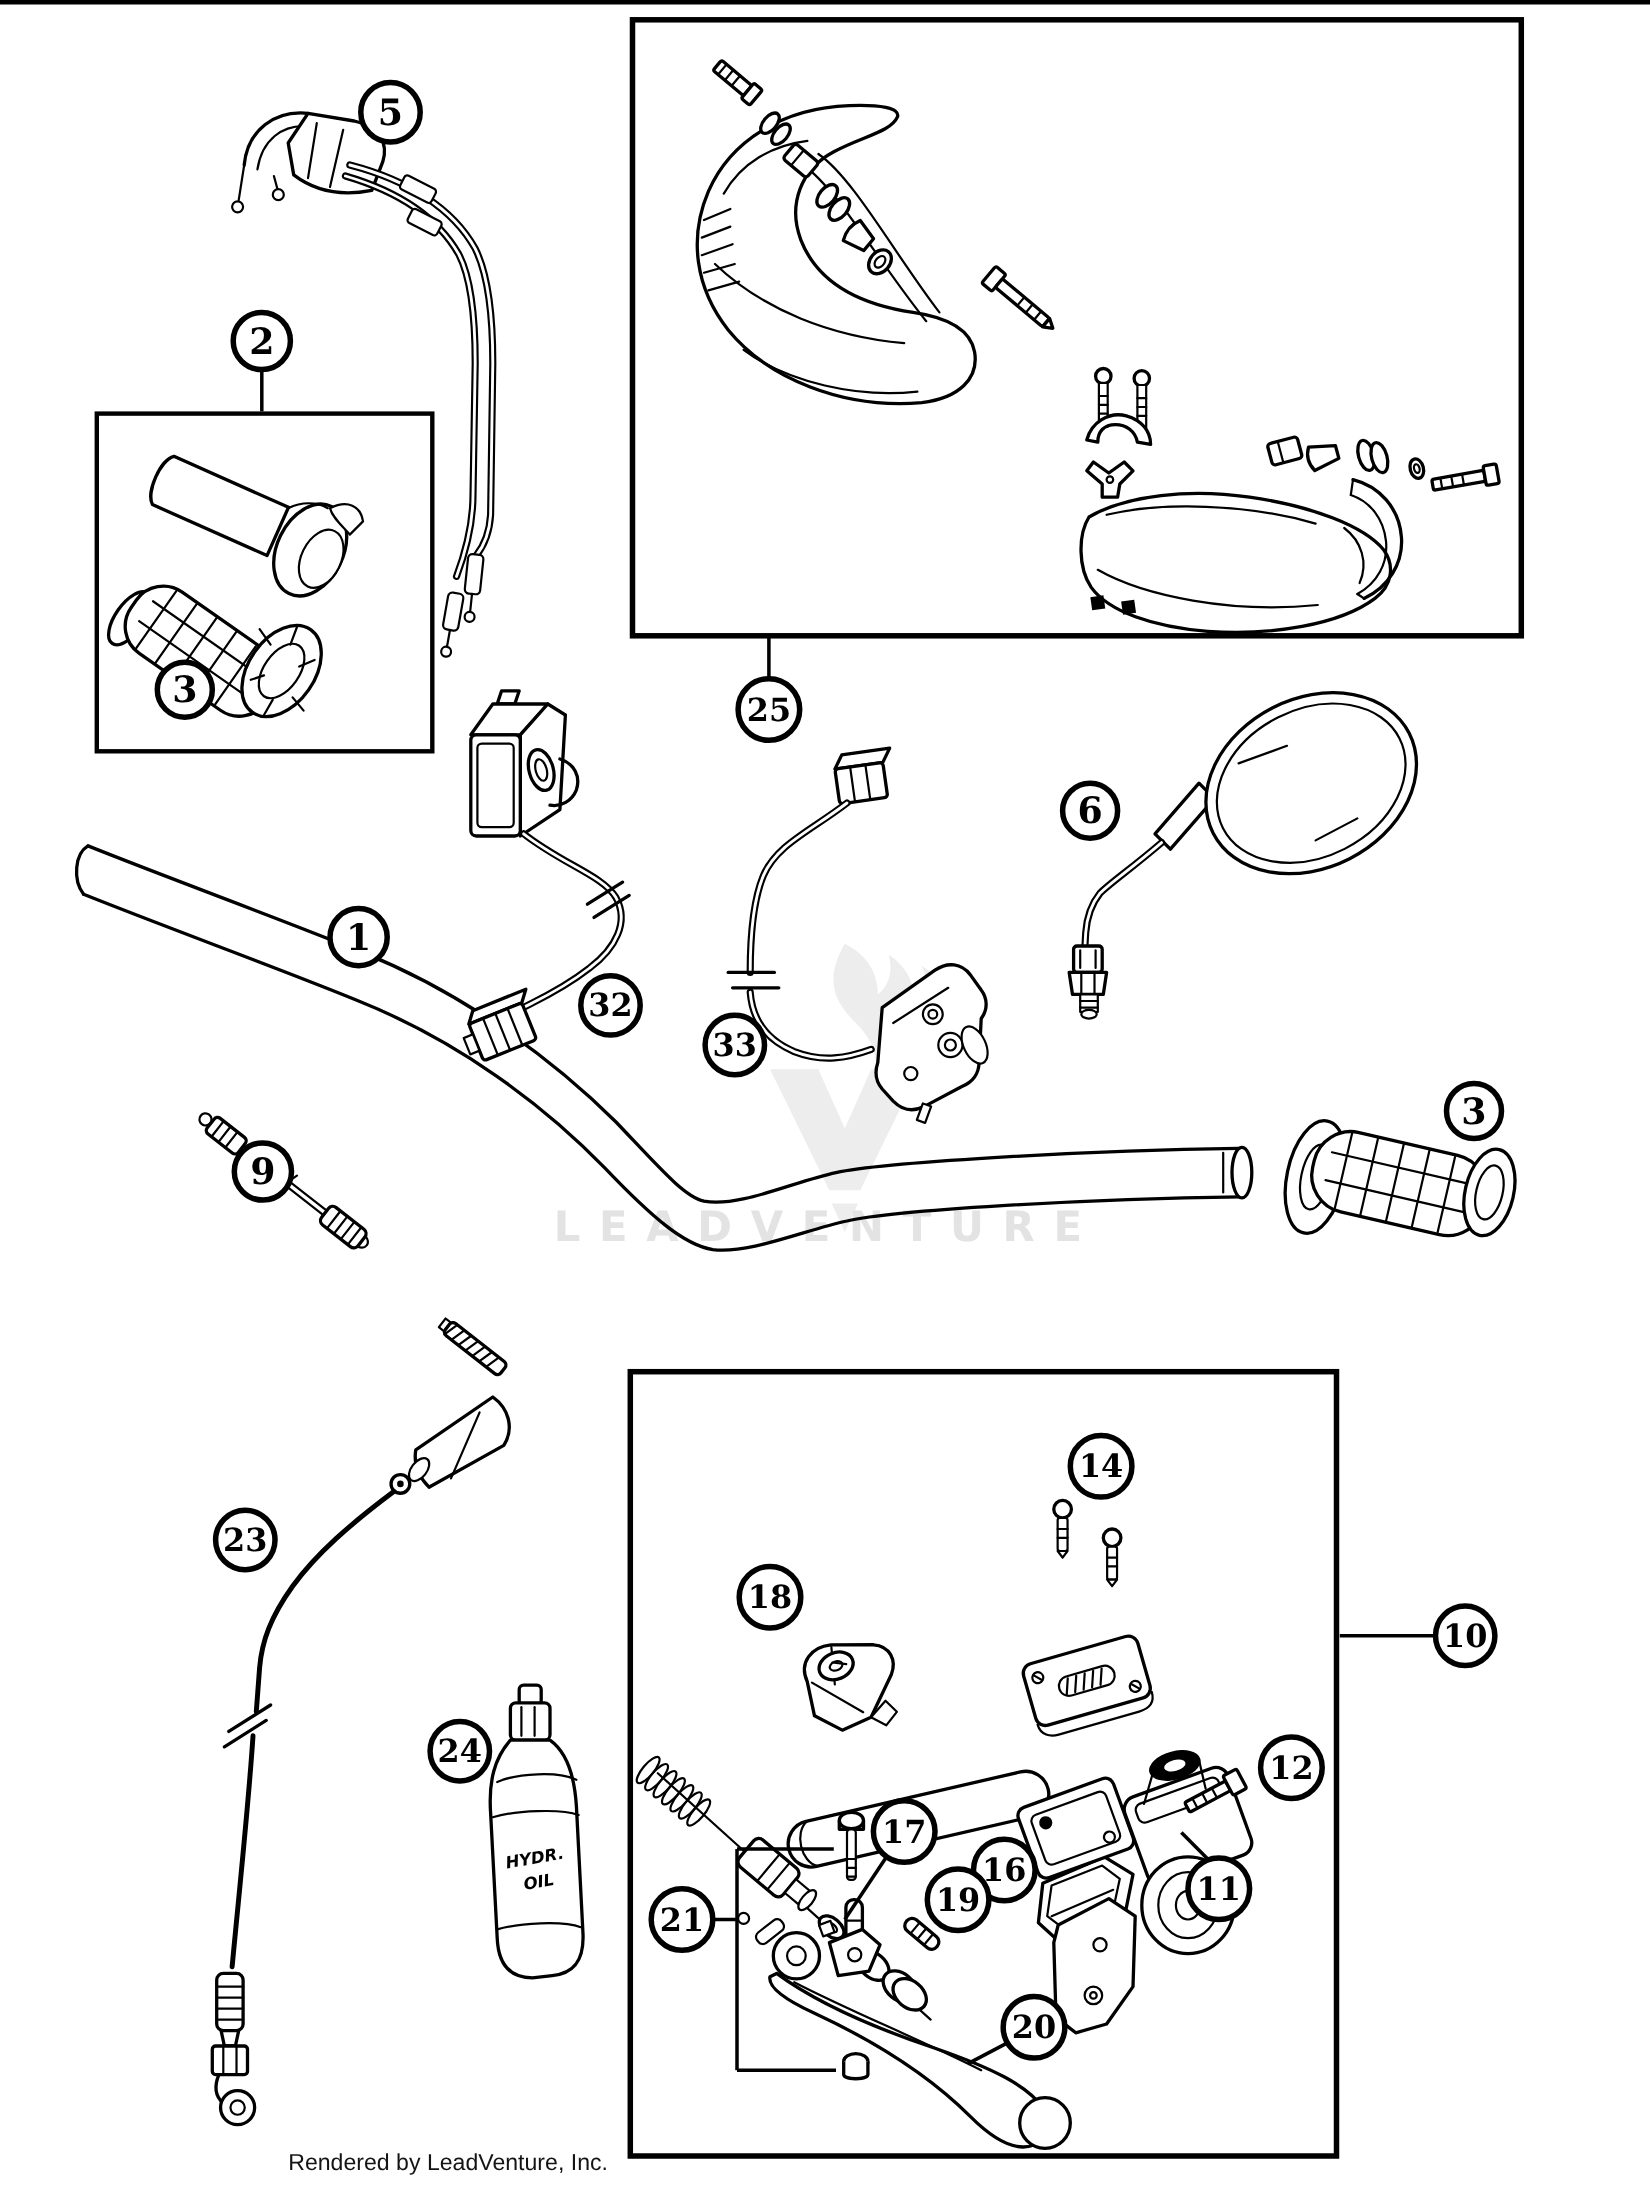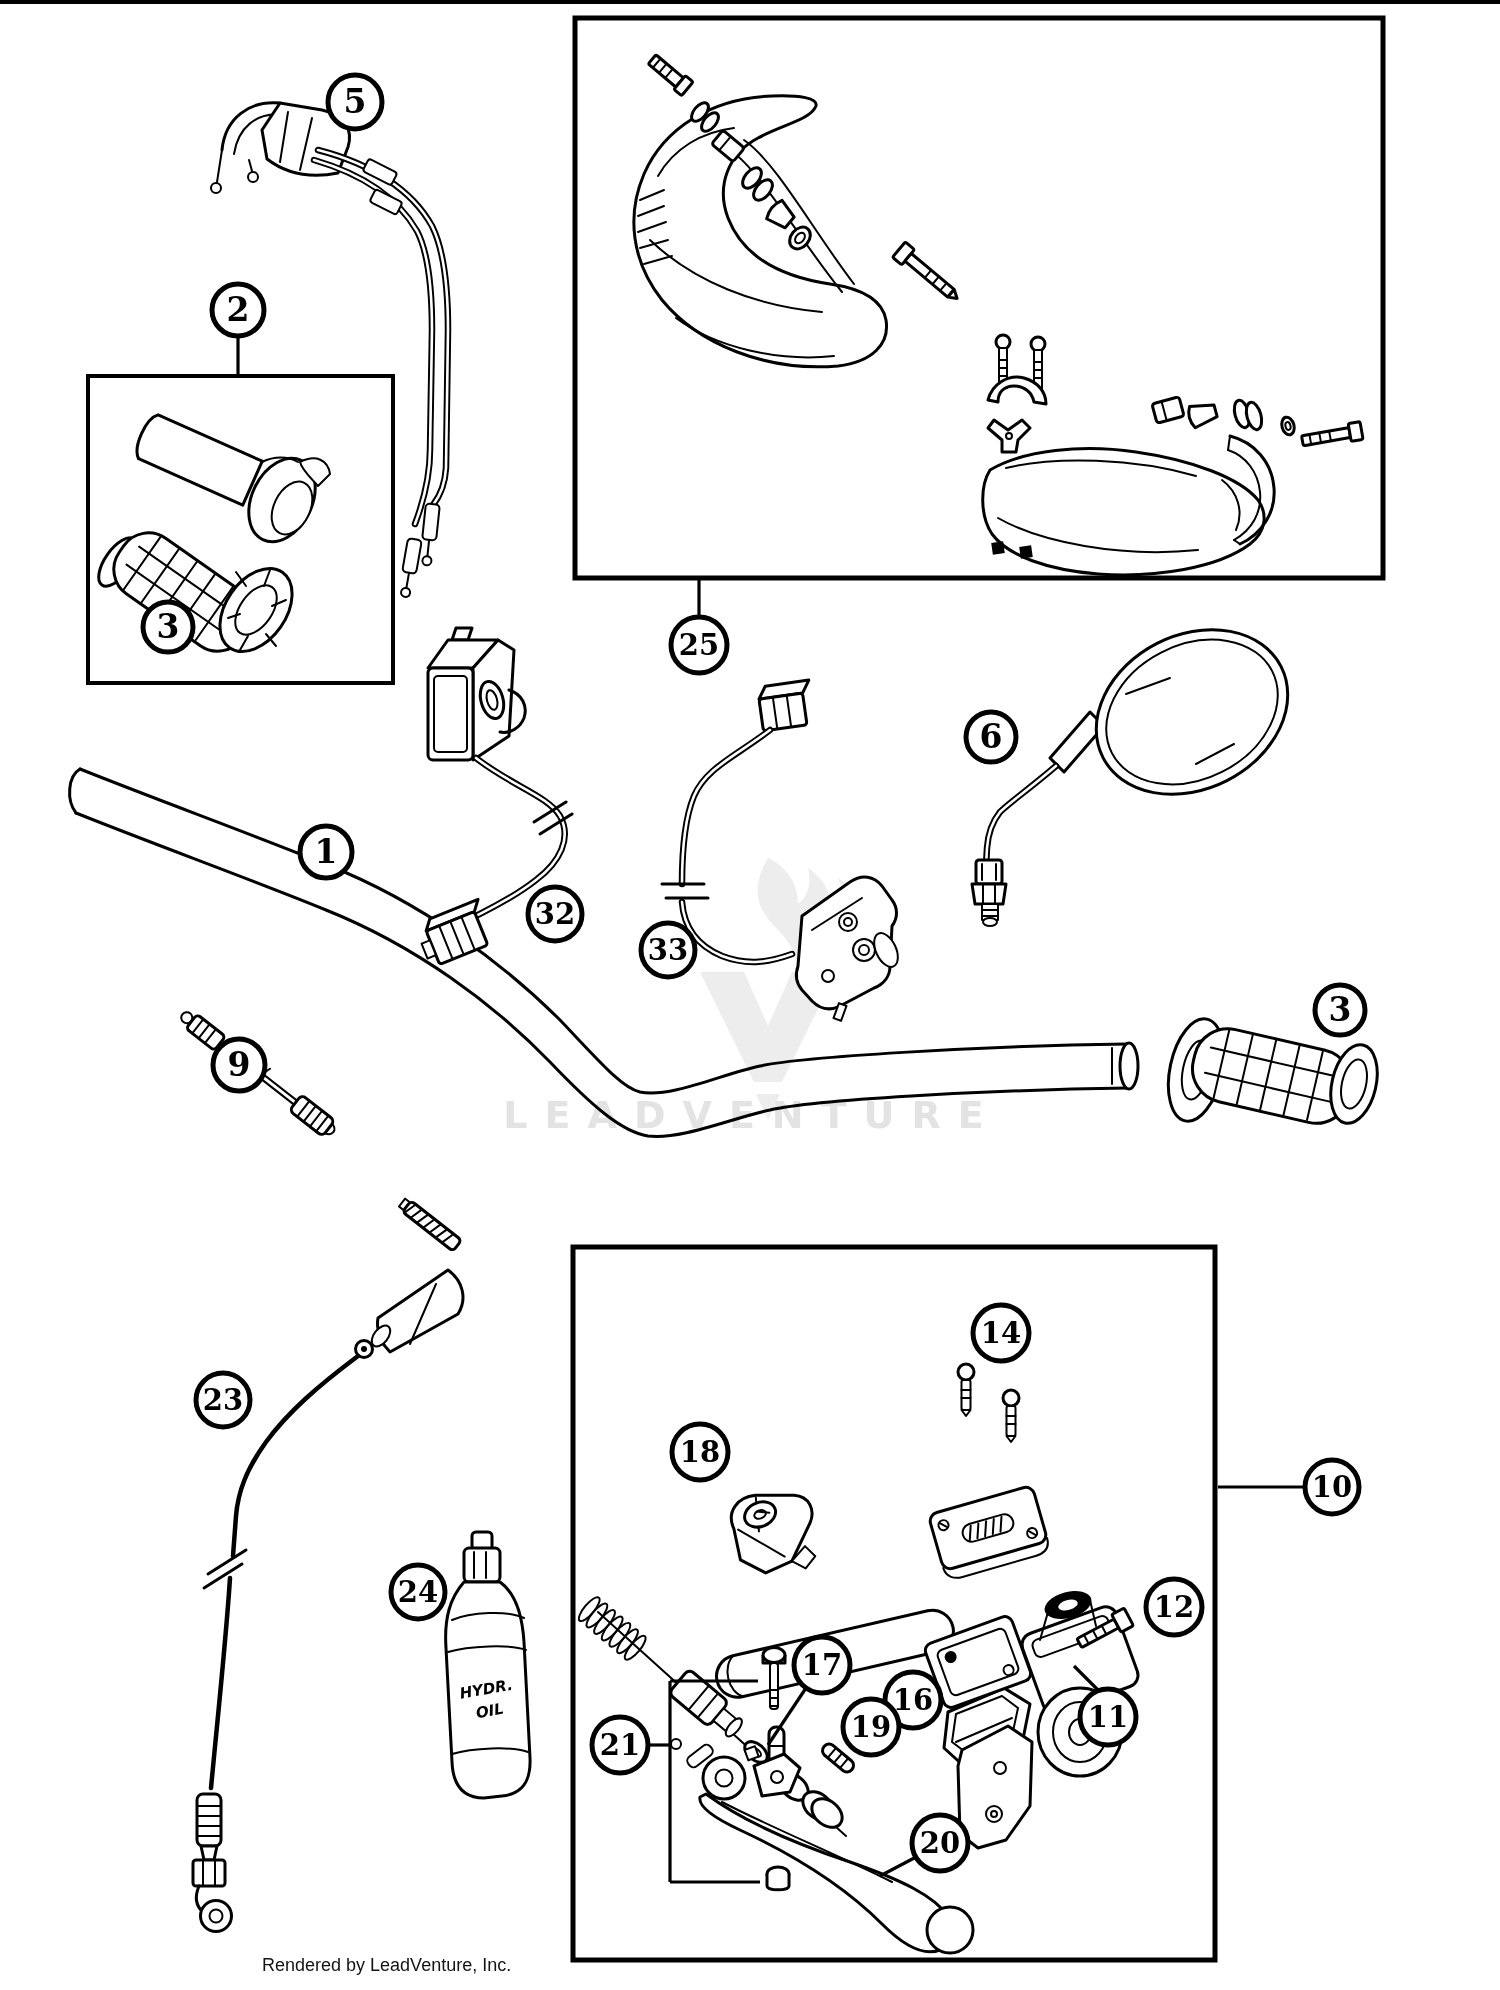--- a/index.html
+++ b/index.html
@@ -14,21 +14,21 @@
   .frame{fill:none;stroke:#000;}
   .tube-o{stroke:#000;fill:none;stroke-width:6.5;stroke-linecap:round;}
   .tube-i{stroke:#fff;fill:none;stroke-width:2.6;stroke-linecap:round;}
   .co-circle{fill:#fff;stroke:#000;stroke-width:5;}
   .co-text{font-family:"DejaVu Serif",serif;font-weight:bold;fill:#000;text-anchor:middle;}
   .leader{stroke:#000;stroke-width:3.2;}
   .wm-text{font-family:"DejaVu Sans",sans-serif;font-weight:bold;letter-spacing:17px;
            font-size:38px;text-anchor:middle;}
   .bottle-label{font-family:"DejaVu Sans",sans-serif;font-weight:bold;font-style:italic;
            font-size:15px;text-anchor:middle;fill:#000;}
-  .footer{position:absolute;left:262px;top:1955px;font-size:18px;color:#141414;
+  .footer{position:absolute;left:262px;top:1955px;font-size:21px;color:#141414;
           font-family:"Liberation Sans",sans-serif;}
 </style>
 </head>
 <body>
 
 <div class="stage">
 <svg width="1500" height="1990" viewBox="0 0 1500 1990">
 
   <g>
     <path fill="#ededed" d="M 768,858 C 748,892 760,912 778,930 C 796,948 802,968 790,986

